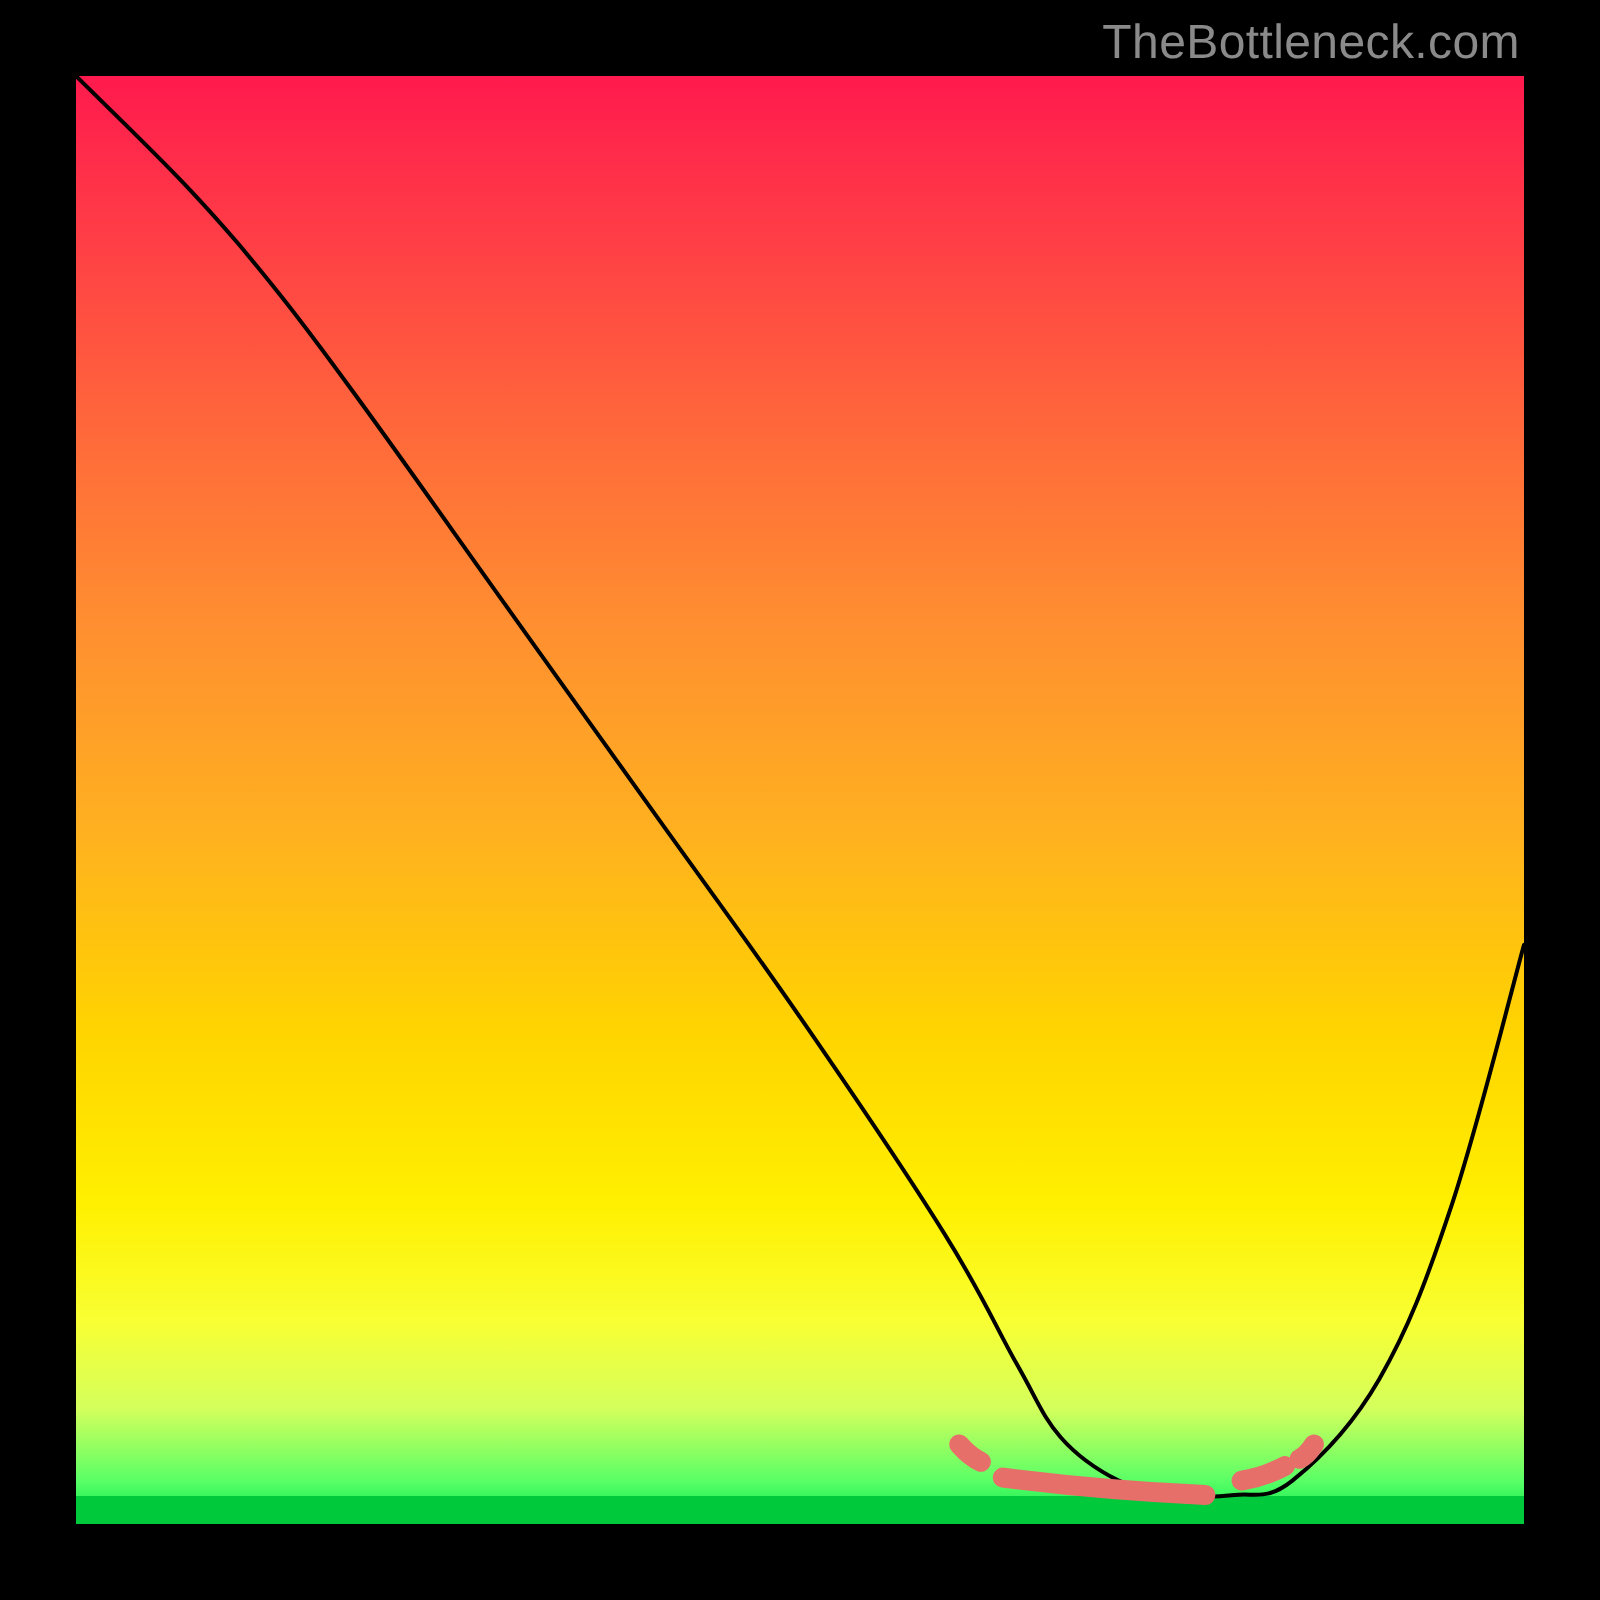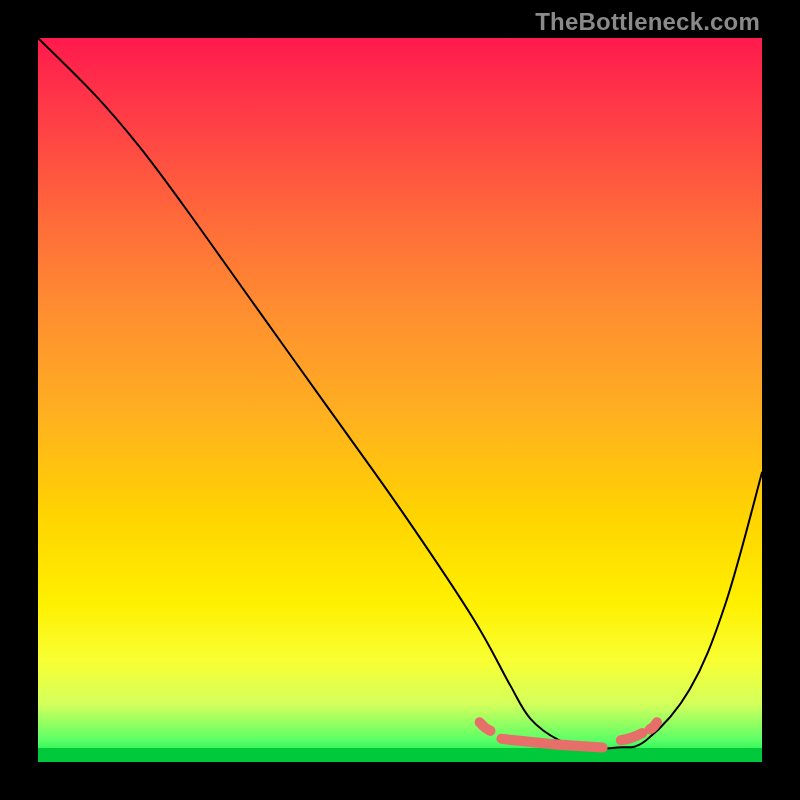--- a/index.html
+++ b/index.html
@@ -48,21 +48,21 @@
     bottom: 0;
     height: 14px;
     background: #00c93b;
   }
   .watermark {
     position: absolute;
     top: 8px;
     right: 40px;
     color: #8a8a8a;
     font-size: 24px;
-    font-weight: 700;
+    font-weight: 400;
     letter-spacing: 0.2px;
     user-select: none;
   }
   svg.curve {
     position: absolute;
     left: 0;
     top: 0;
     width: 724px;
     height: 724px;
     overflow: visible;

